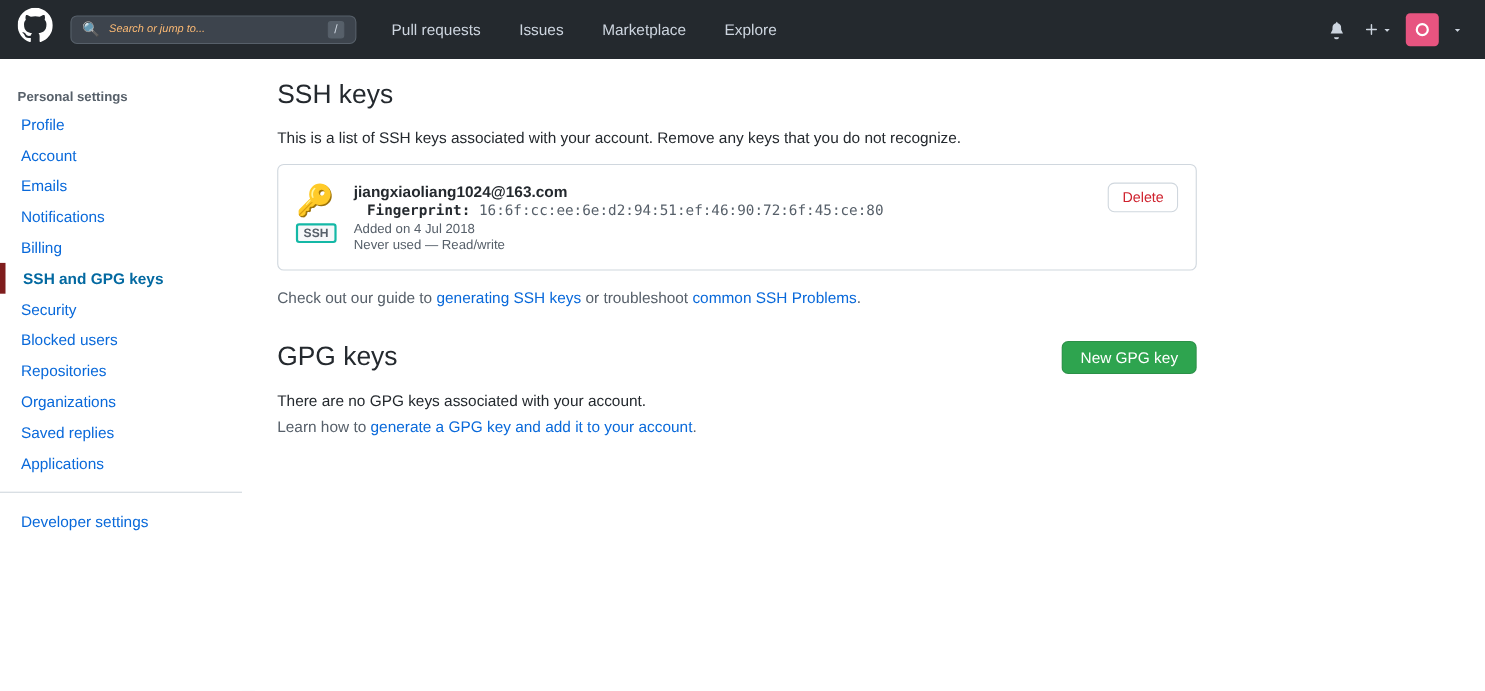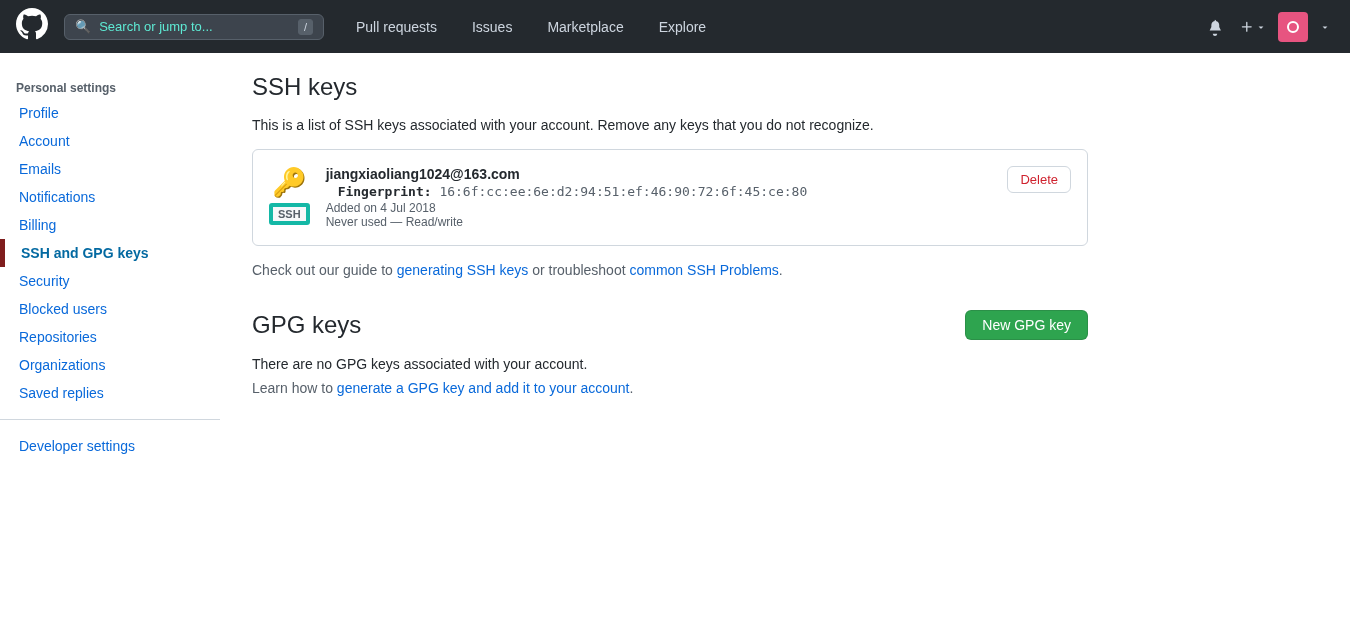--- a/index.html
+++ b/index.html
@@ -198,21 +198,21 @@
     }
     .key-icon {
       font-size: 28px;
       color: #57606a;
     }
     .key-label {
       font-size: 11px;
       color: #57606a;
       font-weight: 600;
       background: #f6f8fa;
-      border: 4px solid #14b8a6;
+      border: 2px solid #14b8a6;
       border-radius: 3px;
       padding: 1px 5px;
     }
     .key-info {
       flex: 1;
     }
     .key-email {
       font-weight: 600;
       color: #24292e;
       font-size: 14px;
@@ -267,21 +267,21 @@
 <body>
 
 <header class="header">
   <div class="header-logo">
     <svg height="32" viewBox="0 0 16 16" width="32" aria-hidden="true">
       <path fill-rule="evenodd" d="M8 0C3.58 0 0 3.58 0 8c0 3.54 2.29 6.53 5.47 7.59.4.07.55-.17.55-.38 0-.19-.01-.82-.01-1.49-2.01.37-2.53-.49-2.69-.94-.09-.23-.48-.94-.82-1.13-.28-.15-.68-.52-.01-.53.63-.01 1.08.58 1.23.82.72 1.21 1.87.87 2.33.66.07-.52.28-.87.51-1.07-1.78-.2-3.64-.89-3.64-3.95 0-.87.31-1.59.82-2.15-.08-.2-.36-1.02.08-2.12 0 0 .67-.21 2.2.82.64-.18 1.32-.27 2-.27.68 0 1.36.09 2 .27 1.53-1.04 2.2-.82 2.2-.82.44 1.1.16 1.92.08 2.12.51.56.82 1.27.82 2.15 0 3.07-1.87 3.75-3.65 3.95.29.25.54.73.54 1.48 0 1.07-.01 1.93-.01 2.2 0 .21.15.46.55.38A8.013 8.013 0 0016 8c0-4.42-3.58-8-8-8z"></path>
     </svg>
   </div>
   <div class="search-box">
     <span>🔍</span>
-    <span style="color:#5eead4;font-size:13px;">Search or jump to...</span>
+    <span style="color:#fdba74;font-size:10px;font-style:italic;">Search or jump to...</span>
     <span class="kbd">/</span>
   </div>
   <nav class="header-nav">
     <a href="#">Pull requests</a>
     <a href="#">Issues</a>
     <a href="#">Marketplace</a>
     <a href="#">Explore</a>
   </nav>
   <div class="header-right">
     <button class="icon-btn" title="Notifications">
@@ -319,20 +319,21 @@
       <a class="sidebar-item" href="#">Account</a>
       <a class="sidebar-item" href="#">Emails</a>
       <a class="sidebar-item" href="#">Notifications</a>
       <a class="sidebar-item" href="#">Billing</a>
       <a class="sidebar-item active" href="#">SSH and GPG keys</a>
       <a class="sidebar-item" href="#">Security</a>
       <a class="sidebar-item" href="#">Blocked users</a>
       <a class="sidebar-item" href="#">Repositories</a>
       <a class="sidebar-item" href="#">Organizations</a>
       <a class="sidebar-item" href="#">Saved replies</a>
+      <a class="sidebar-item" href="#">Applications</a>
     </div>
     <div class="sidebar-divider"></div>
     <div class="sidebar-section">
       <a class="sidebar-item" href="#">Developer settings</a>
     </div>
   </aside>
 
   <main class="main-content">
 
     <div class="section-header">

